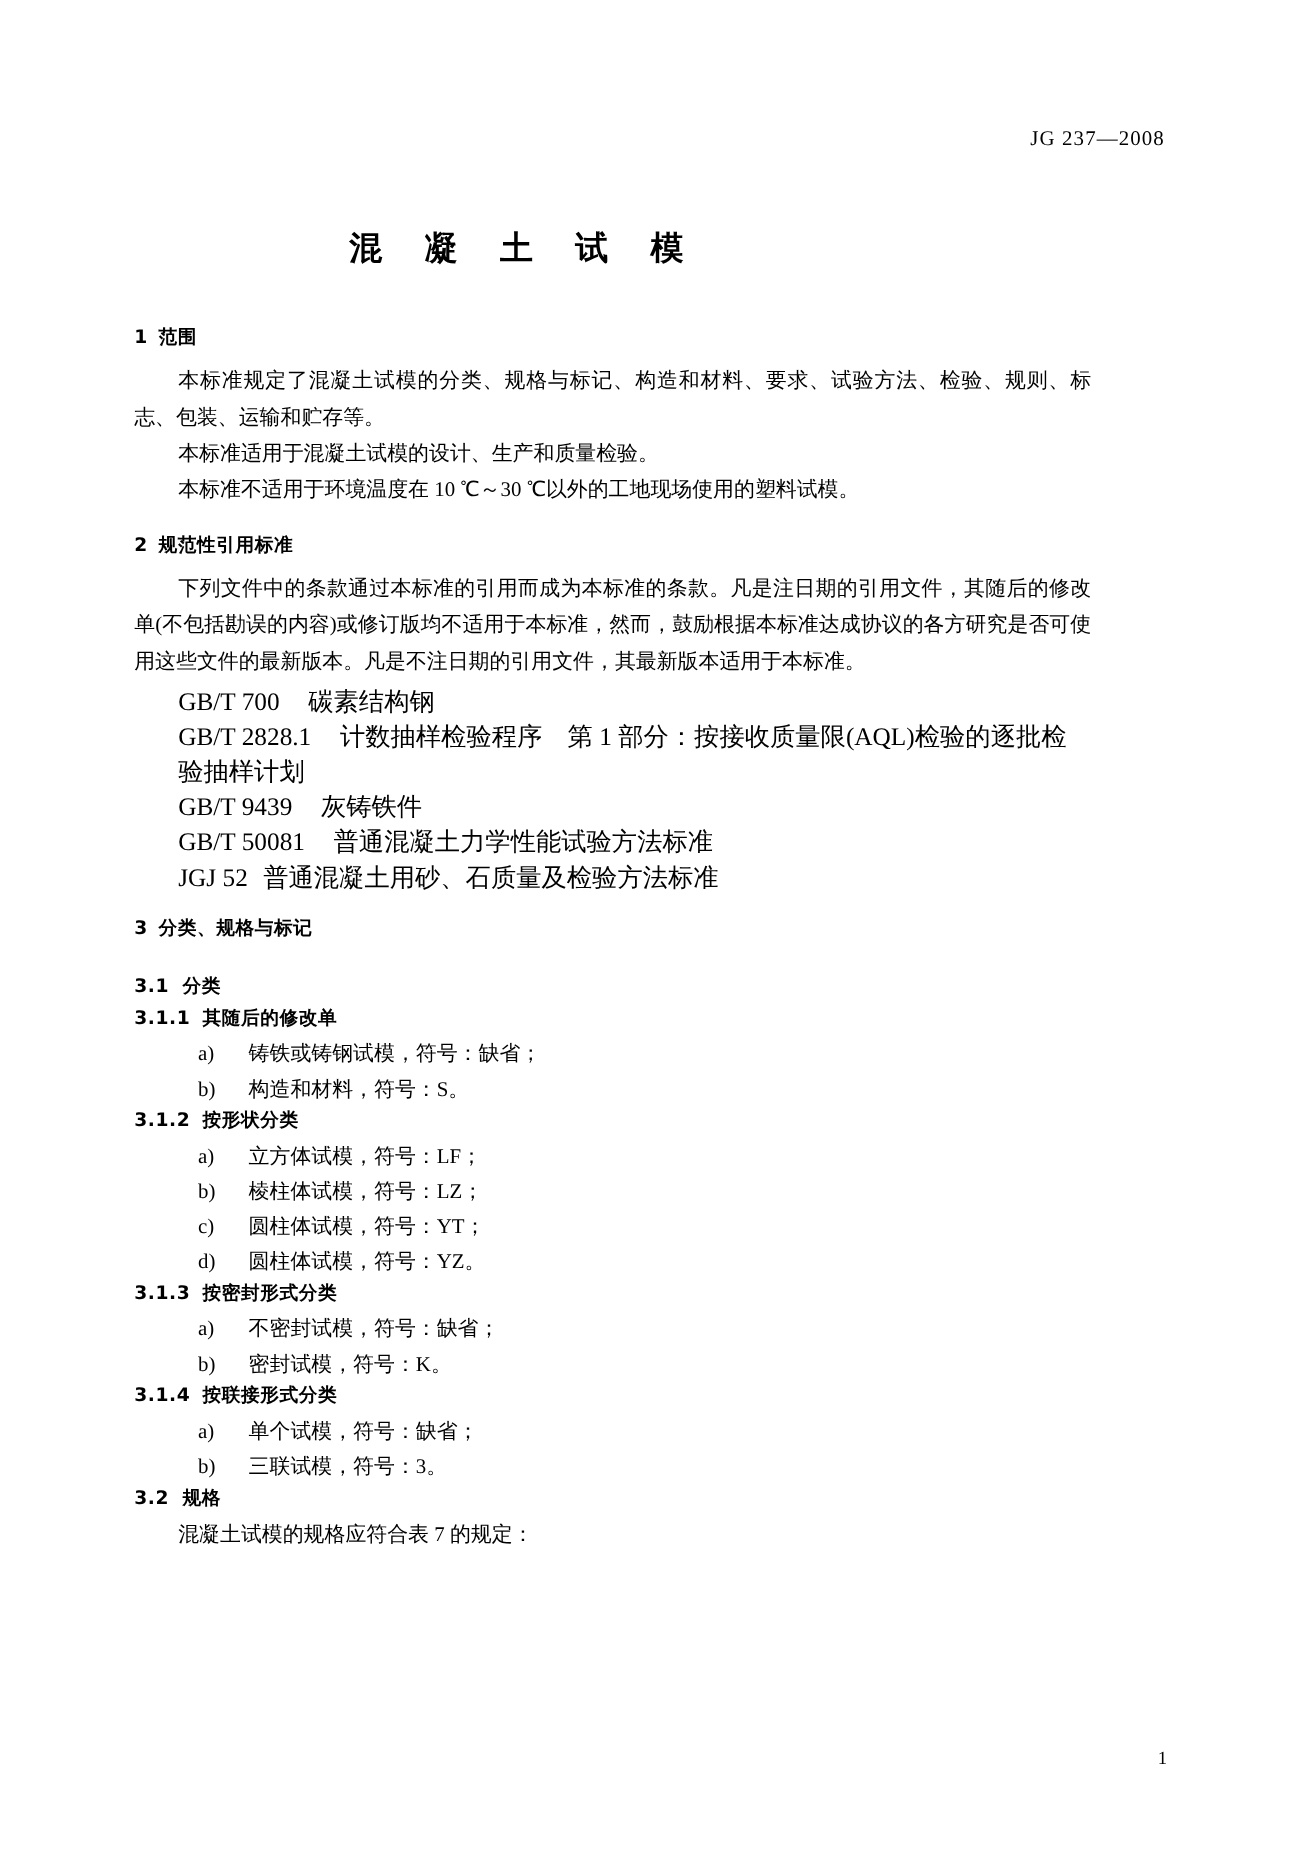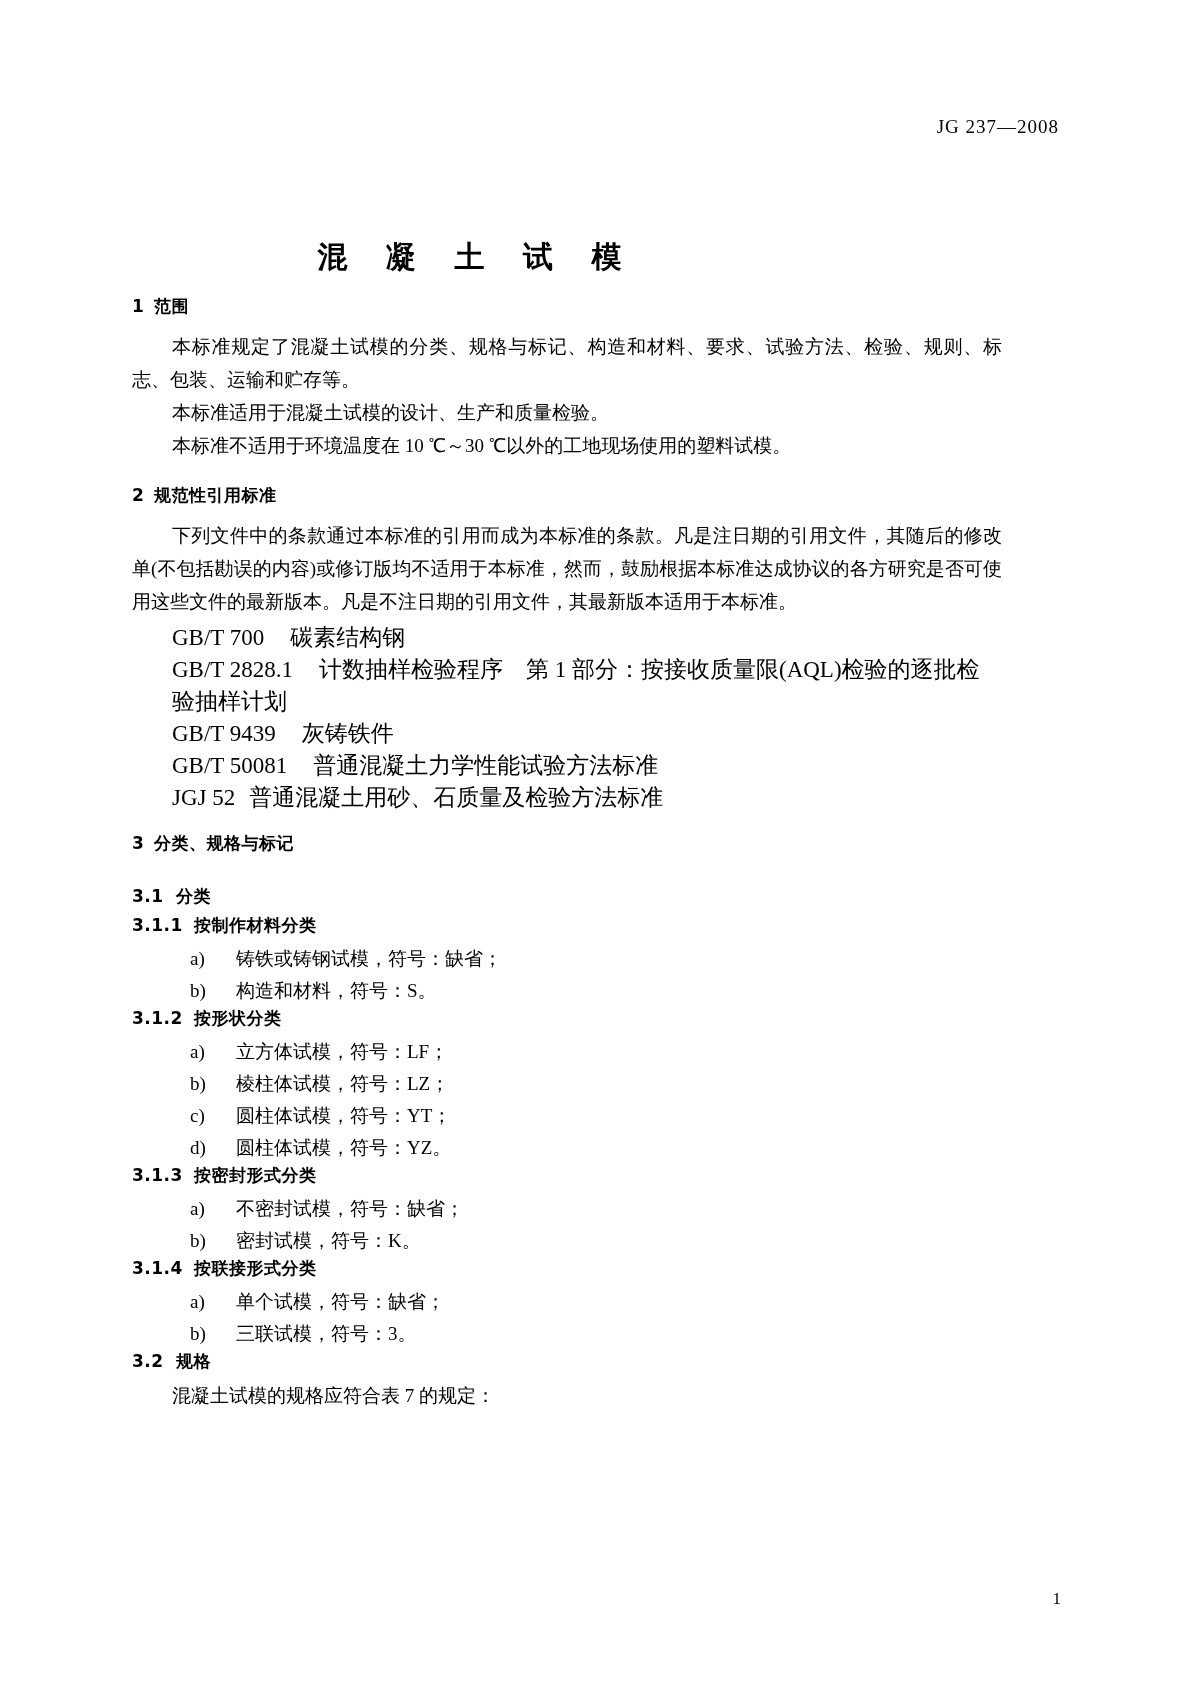--- a/index.html
+++ b/index.html
@@ -27,26 +27,25 @@
   .doc-title {
     position: absolute;
     top: 205px;
     left: 0;
     width: 953px;
     text-align: center;
     font-family: "DejaVu Sans", sans-serif;
     font-size: 30px;
     font-weight: bold;
     letter-spacing: 14px;
-    margin-top: 32px;
   }
   .content {
     position: absolute;
     top: 295px;
-    left: 132px;
+    left: 122px;
     width: 870px;
   }
   .h-sec {
     font-family: "DejaVu Sans", sans-serif;
     font-size: 17px;
     font-weight: bold;
     margin: 0 0 12px 0;
     letter-spacing: 0.5px;
   }
   .h-sec .num {
@@ -168,21 +167,21 @@
       <span class="num">3</span><span>分类、规格与标记</span>
     </div>
 
     <div class="sec-space"></div>
 
     <div class="h-sub">
       <span class="num">3.1</span><span>分类</span>
     </div>
 
     <div class="h-subsub">
-      <span class="num">3.1.1</span><span>按制作材料分类</span>
+      <span class="num">3.1.1</span><span>其随后的修改单</span>
     </div>
     <div class="item-line">
       <span class="lbl">a)</span><span>铸铁或铸钢试模，符号：缺省；</span>
     </div>
     <div class="item-line">
       <span class="lbl">b)</span><span>构造和材料，符号：S。</span>
     </div>
 
     <div class="h-subsub">
       <span class="num">3.1.2</span><span>按形状分类</span>

